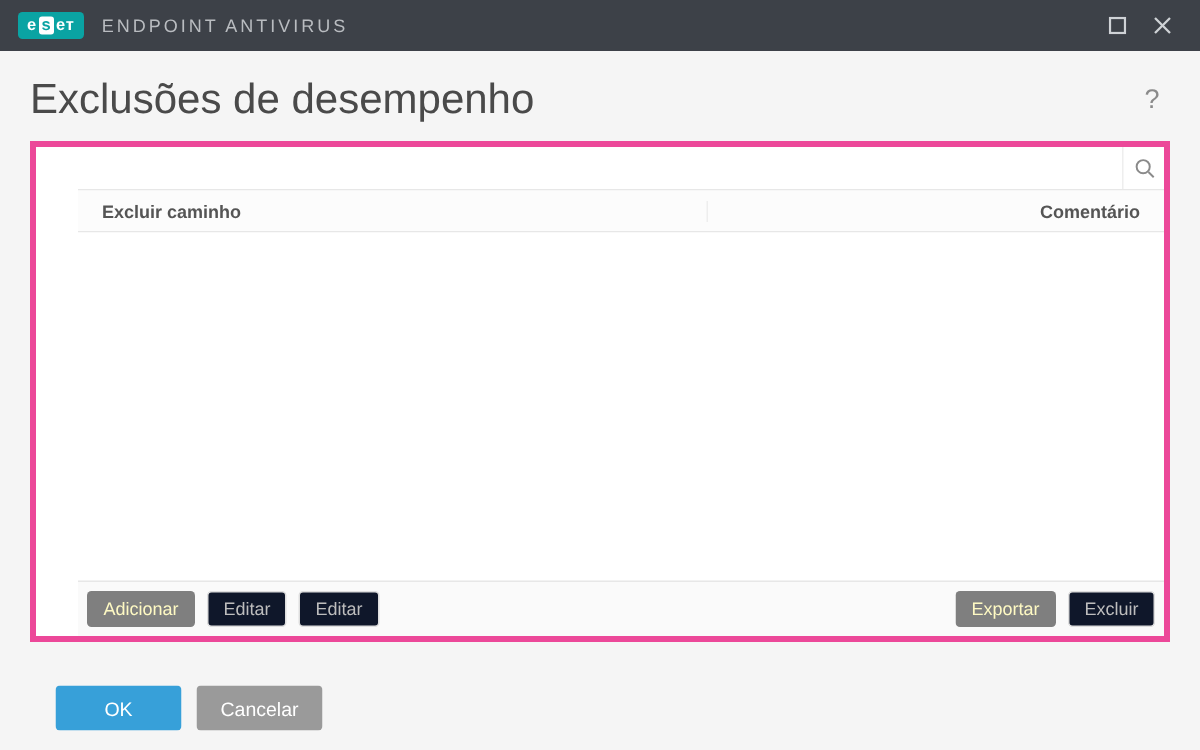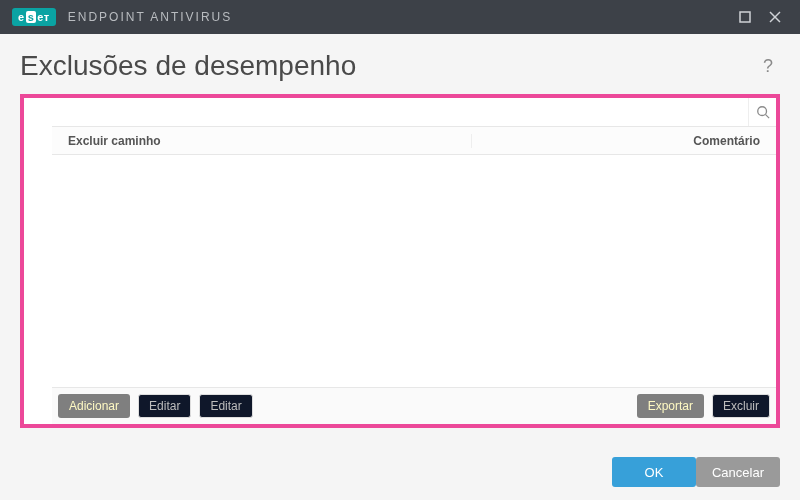--- a/index.html
+++ b/index.html
@@ -40,21 +40,21 @@
 
   .toolbar { display:flex; gap:8px; padding:6px 6px; border-top:1px solid #e7e7e7; background:#fafafa; align-items:center; }
   .toolbar-spacer { flex:1; }
   .btn-sm {
     font-size:12px; padding:4px 10px; border-radius:3px; border:1px solid transparent;
     color:#fff; background:#8e8e8e; cursor:pointer;
   }
   .btn-sm.disabled { background:#0f172a; color:#bdbdbd; border-color:#dedede; cursor:default; }
   .btn-sm.enabled { background:#7f7f7f; color:#fef9c3; }
 
-  .footer { position:absolute; bottom:0; left:17px; right:0; height:56px; display:flex; align-items:center; justify-content:flex-end; padding:0 20px; }
+  .footer { position:absolute; bottom:0; left:17px; right:0; height:56px; display:flex; align-items:center; gap:10px; padding:0 20px; }
   .btn {
     min-width:84px; height:30px; font-size:13px; border-radius:3px; border:1px solid transparent;
     display:flex; align-items:center; justify-content:center; cursor:pointer;
   }
   .btn-primary { background:#37a0d9; color:#fff; }
   .btn-secondary { background:#9a9a9a; color:#fff; }
 </style>
 </head>
 <body>
 

